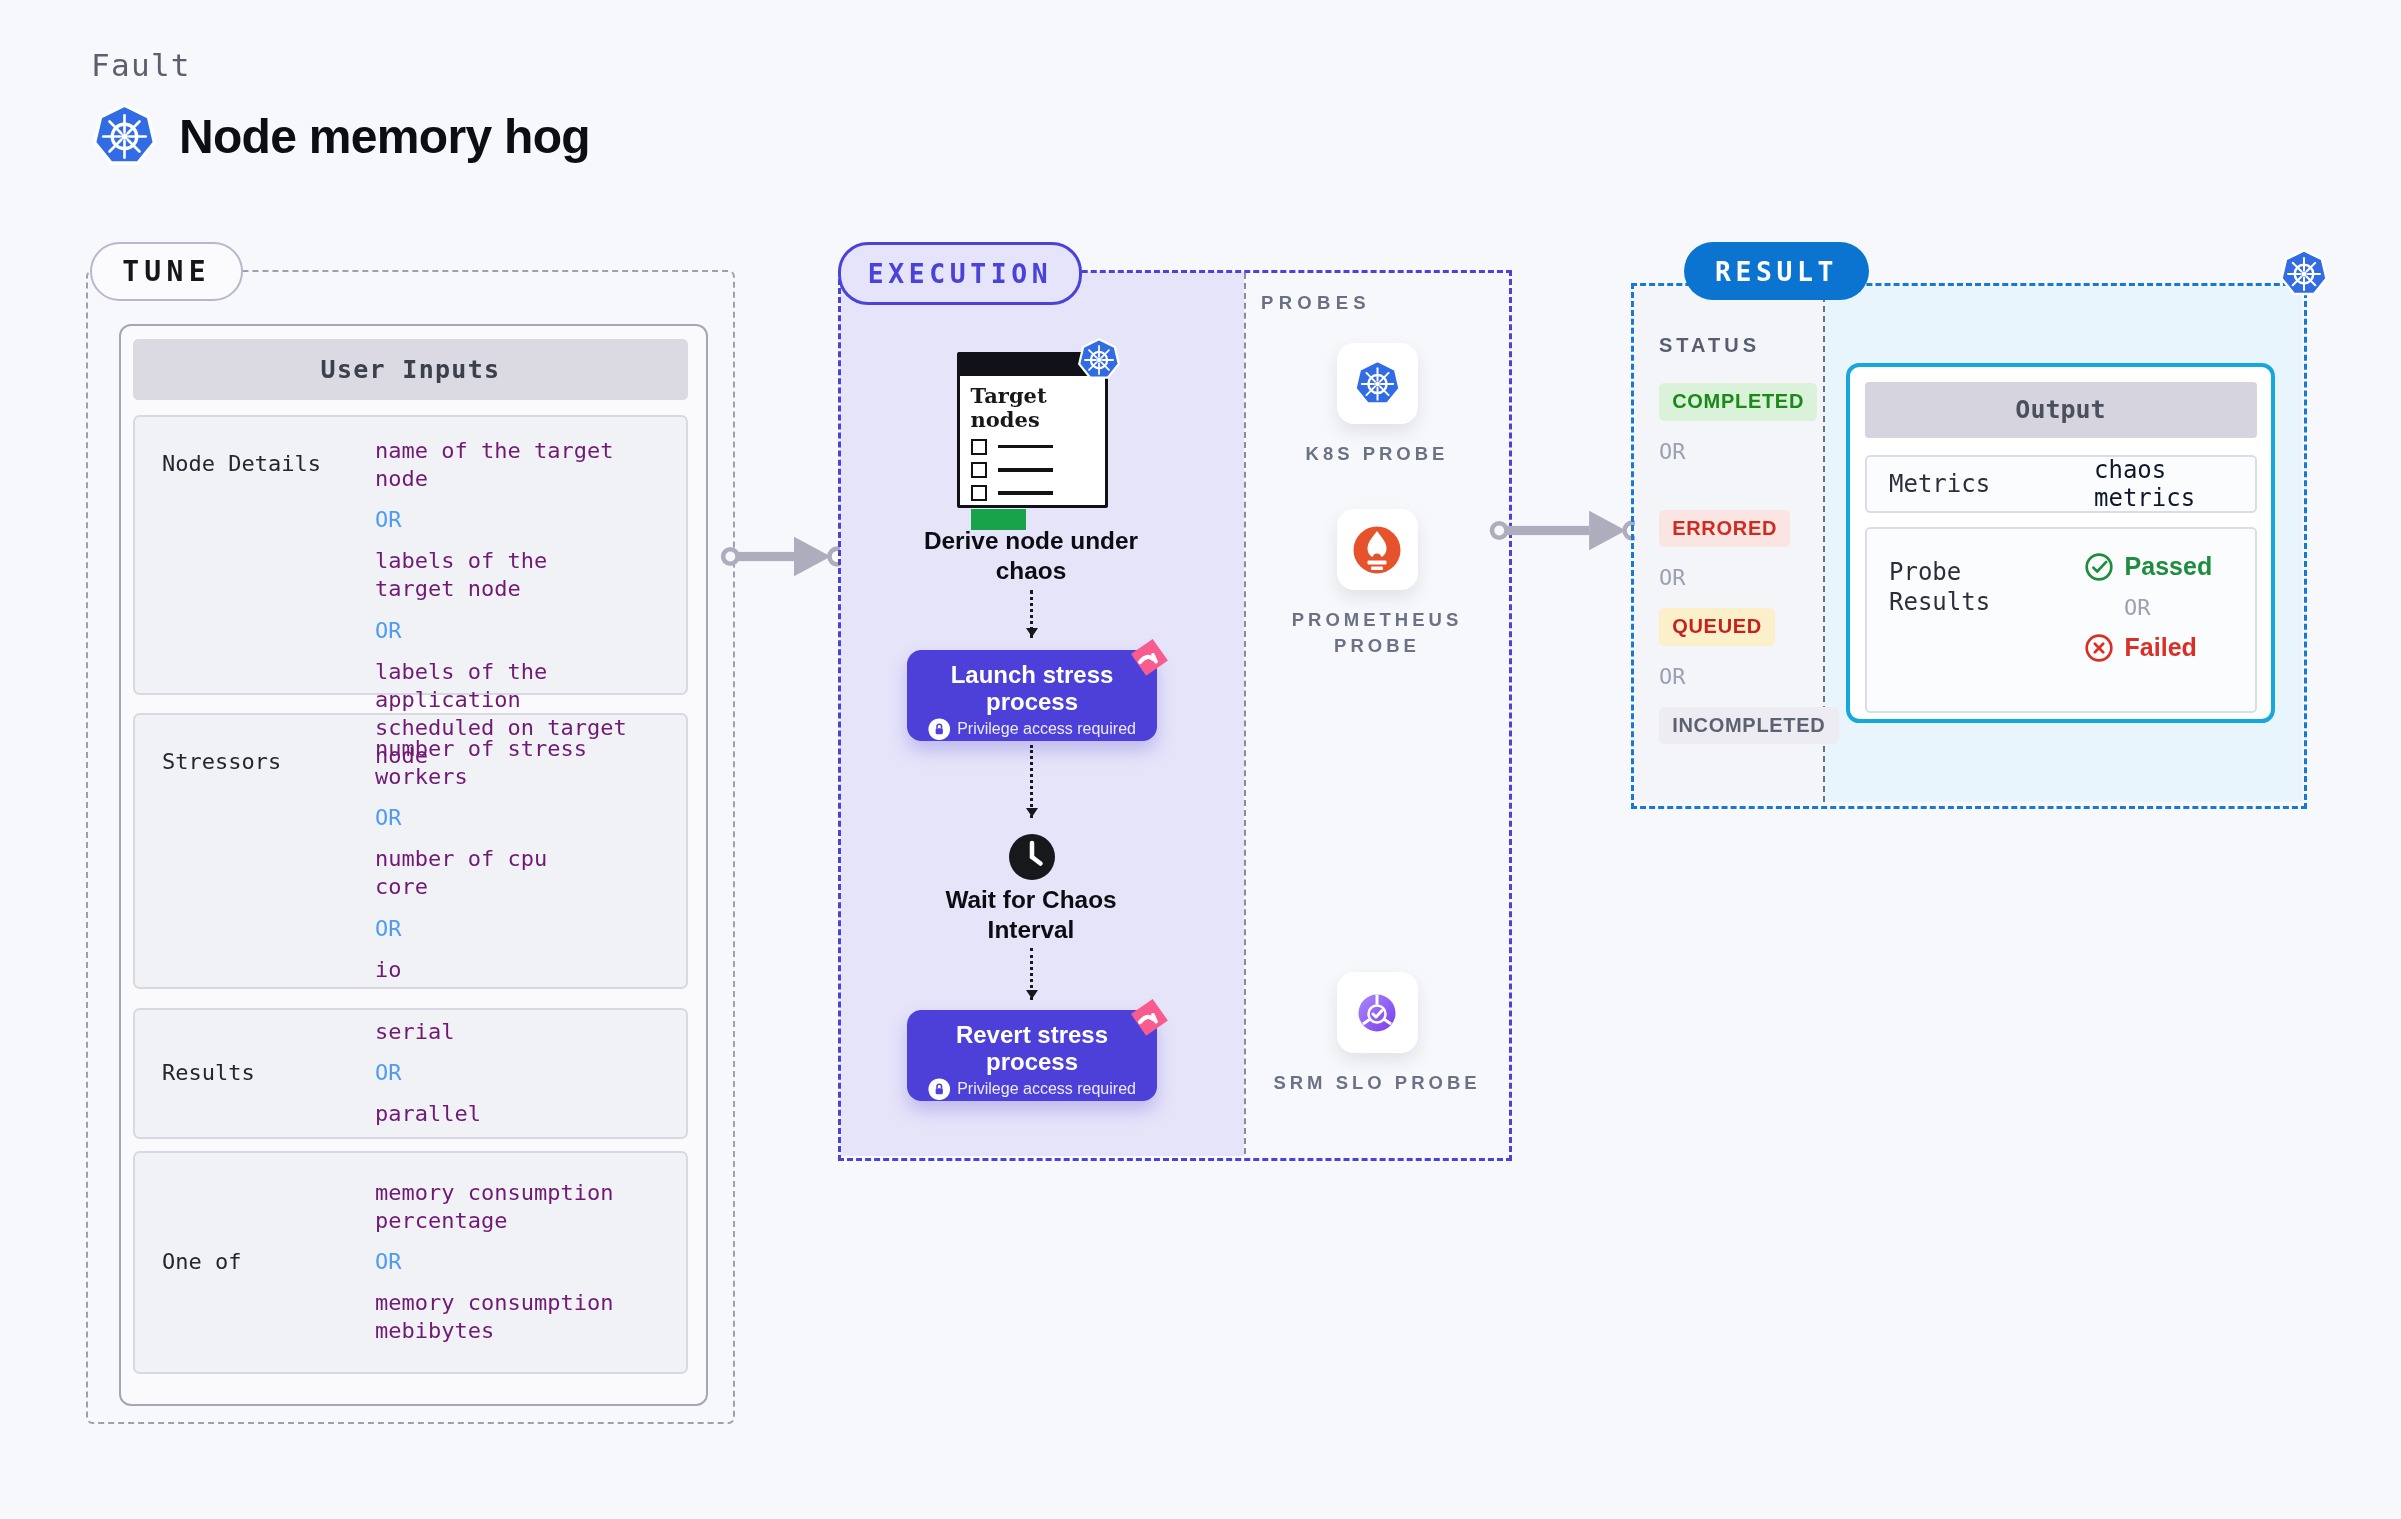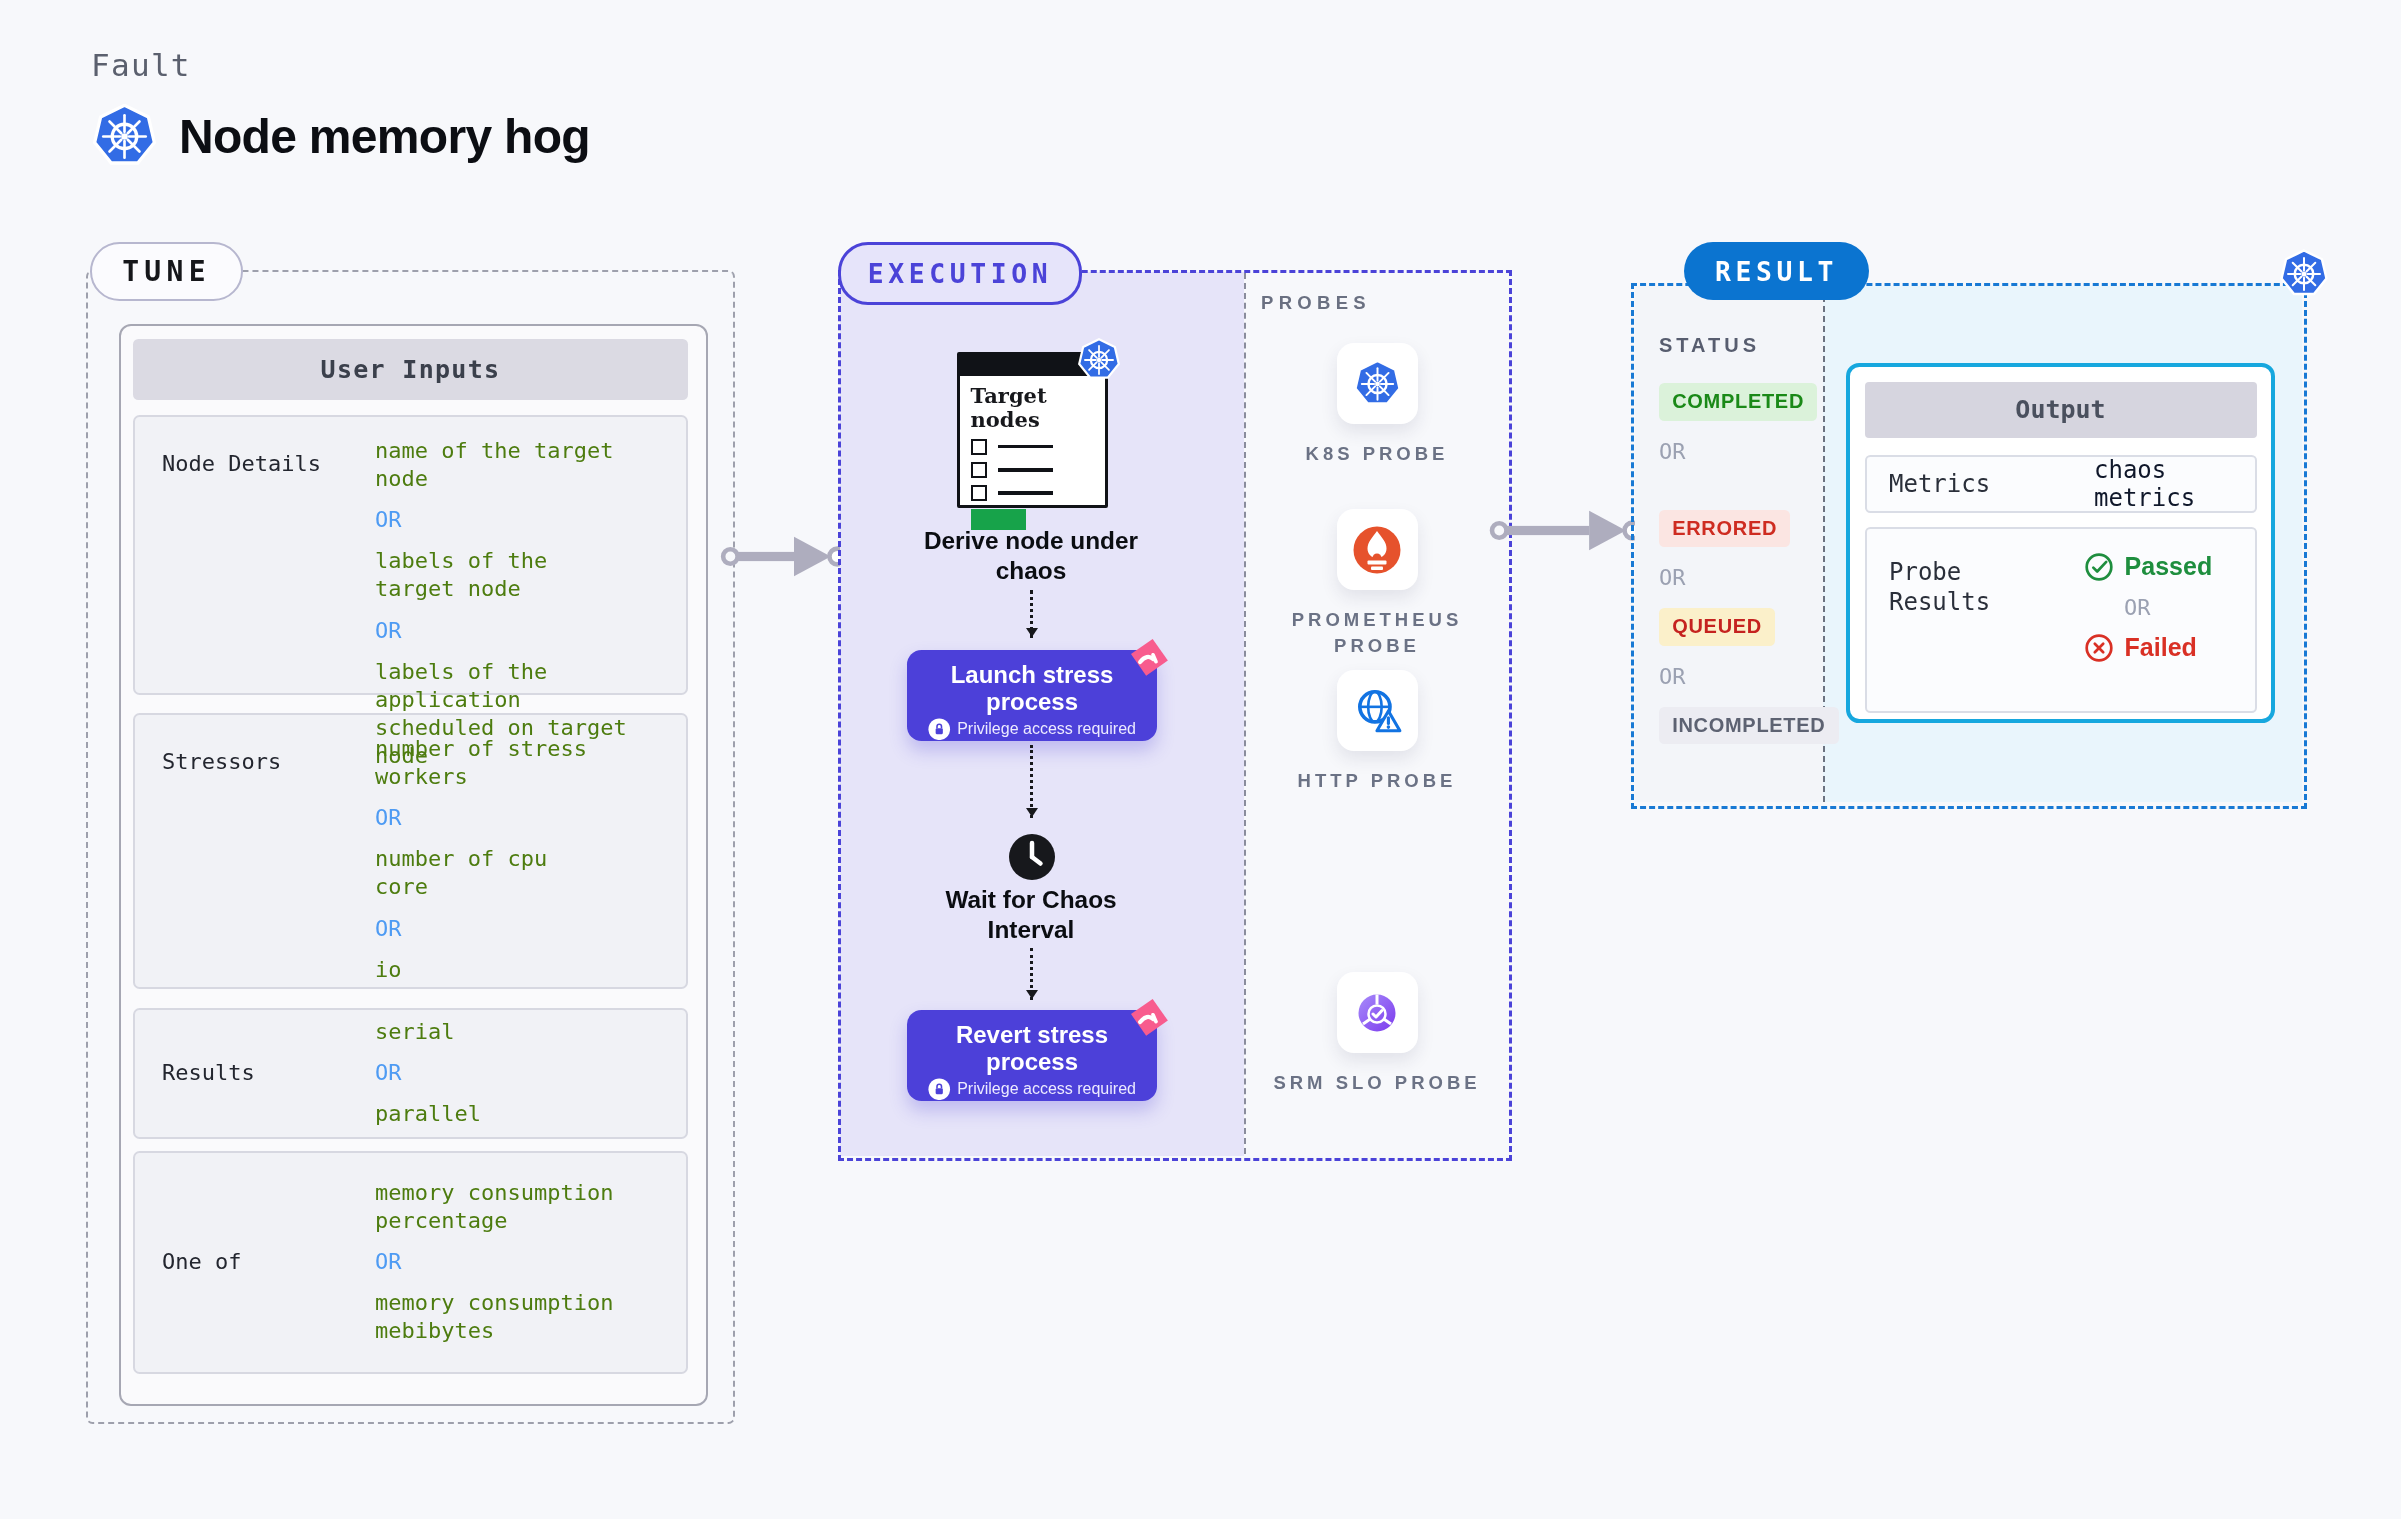--- a/index.html
+++ b/index.html
@@ -28,21 +28,21 @@
   .ui-row:nth-of-type(1){height:280px;margin-bottom:18px;}
   .ui-row:nth-of-type(2){height:276px;margin-bottom:18.5px;}
   .ui-row:nth-of-type(3){height:131px;margin-bottom:12px;}
   .ui-row:nth-of-type(4){height:223px;}
   .row-label{width:213px;padding-left:27px;font:400 22px/28px "DejaVu Sans Mono",monospace;color:#23262F;flex:none;}
   .align-top .row-label{padding-top:33px;}
   .align-center .row-label{align-self:center;}
   .row-values{flex:1;display:flex;flex-direction:column;gap:13.2px;padding-right:6.6px;}
   .align-top .row-values{padding-top:20px;padding-bottom:13.2px;}
   .align-center .row-values{justify-content:center;padding-top:5.3px;padding-bottom:5.3px;}
-  .row-value{font:400 22px/28px "DejaVu Sans Mono",monospace;color:#4d7c0f;white-space:pre-line;}
+  .row-value{font:400 22px/28px "DejaVu Sans Mono",monospace;color:#701a75;white-space:pre-line;}
   .row-value.or{color:#4E9BF3;}
 
   
   .exec-fill{left:840px;top:272px;width:404px;height:884px;background:#E6E4F9;}
   .exec-box{left:838px;top:270px;width:668px;height:885px;border:3.3px dashed #4B43D8;}
   .probes-divider{left:1244px;top:273px;height:881px;width:0;border-left:2.6px dashed #8A8C9C;}
   .exec-pill{left:838px;top:242px;width:238px;height:57px;background:#E6E4FA;border:3.3px solid #4B43D8;
              font:700 26.4px "DejaVu Sans Mono",monospace;color:#4B43D8;letter-spacing:4.6px;}
   .probes-title{left:1261px;top:292px;font:700 18.5px "Liberation Sans",sans-serif;color:#6A7081;letter-spacing:5.3px;}
 
@@ -301,33 +301,20 @@
         <circle cx="50" cy="50" r="47" fill="#E6522C"></circle>
         <path d="M50 12 C40 26 31 34 31 47 C31 58 39 66 50 66 C61 66 69 58 69 47 C69 34 60 26 50 12 Z" fill="#fff"></path>
         <circle cx="50" cy="66" r="9" fill="#E6522C"></circle>
         <rect x="31" y="71" width="38" height="8" rx="2" fill="#fff"></rect>
         <rect x="38" y="83" width="24" height="7" rx="2" fill="#fff"></rect>
       </svg>
     </div>
     <div class="probe-label">PROMETHEUS PROBE</div>
   </div>
 
-  <div class="abs probe" style="top:670px">
-    <div class="probe-tile">
-      <svg width="53" height="52" viewBox="0 0 100 100" fill="none">
-        <circle cx="45" cy="42" r="29" stroke="#1273E2" stroke-width="7"></circle>
-        <ellipse cx="45" cy="42" rx="13" ry="29" stroke="#1273E2" stroke-width="5"></ellipse>
-        <line x1="16" y1="42" x2="74" y2="42" stroke="#1273E2" stroke-width="5"></line>
-        <polygon points="71,50 93,88 49,88" fill="#fff" stroke="#1273E2" stroke-width="6" stroke-linejoin="round"></polygon>
-        <line x1="71" y1="63" x2="71" y2="74" stroke="#1273E2" stroke-width="6" stroke-linecap="round"></line>
-        <circle cx="71" cy="81" r="3.4" fill="#1273E2"></circle>
-      </svg>
-    </div>
-    <div class="probe-label">HTTP PROBE</div>
-  </div>
 
 
   <div class="abs probe" style="top:972px">
     <div class="probe-tile">
       <svg width="52" height="50" viewBox="0 0 100 100">
         <circle cx="50" cy="50" r="37" fill="url(#srm-grad)"></circle>
         <g stroke="#fff" stroke-width="6">
           <line x1="50" y1="13" x2="50" y2="33"></line>
           <line x1="22" y1="72" x2="38" y2="61"></line>
           <line x1="78" y1="72" x2="62" y2="61"></line>

